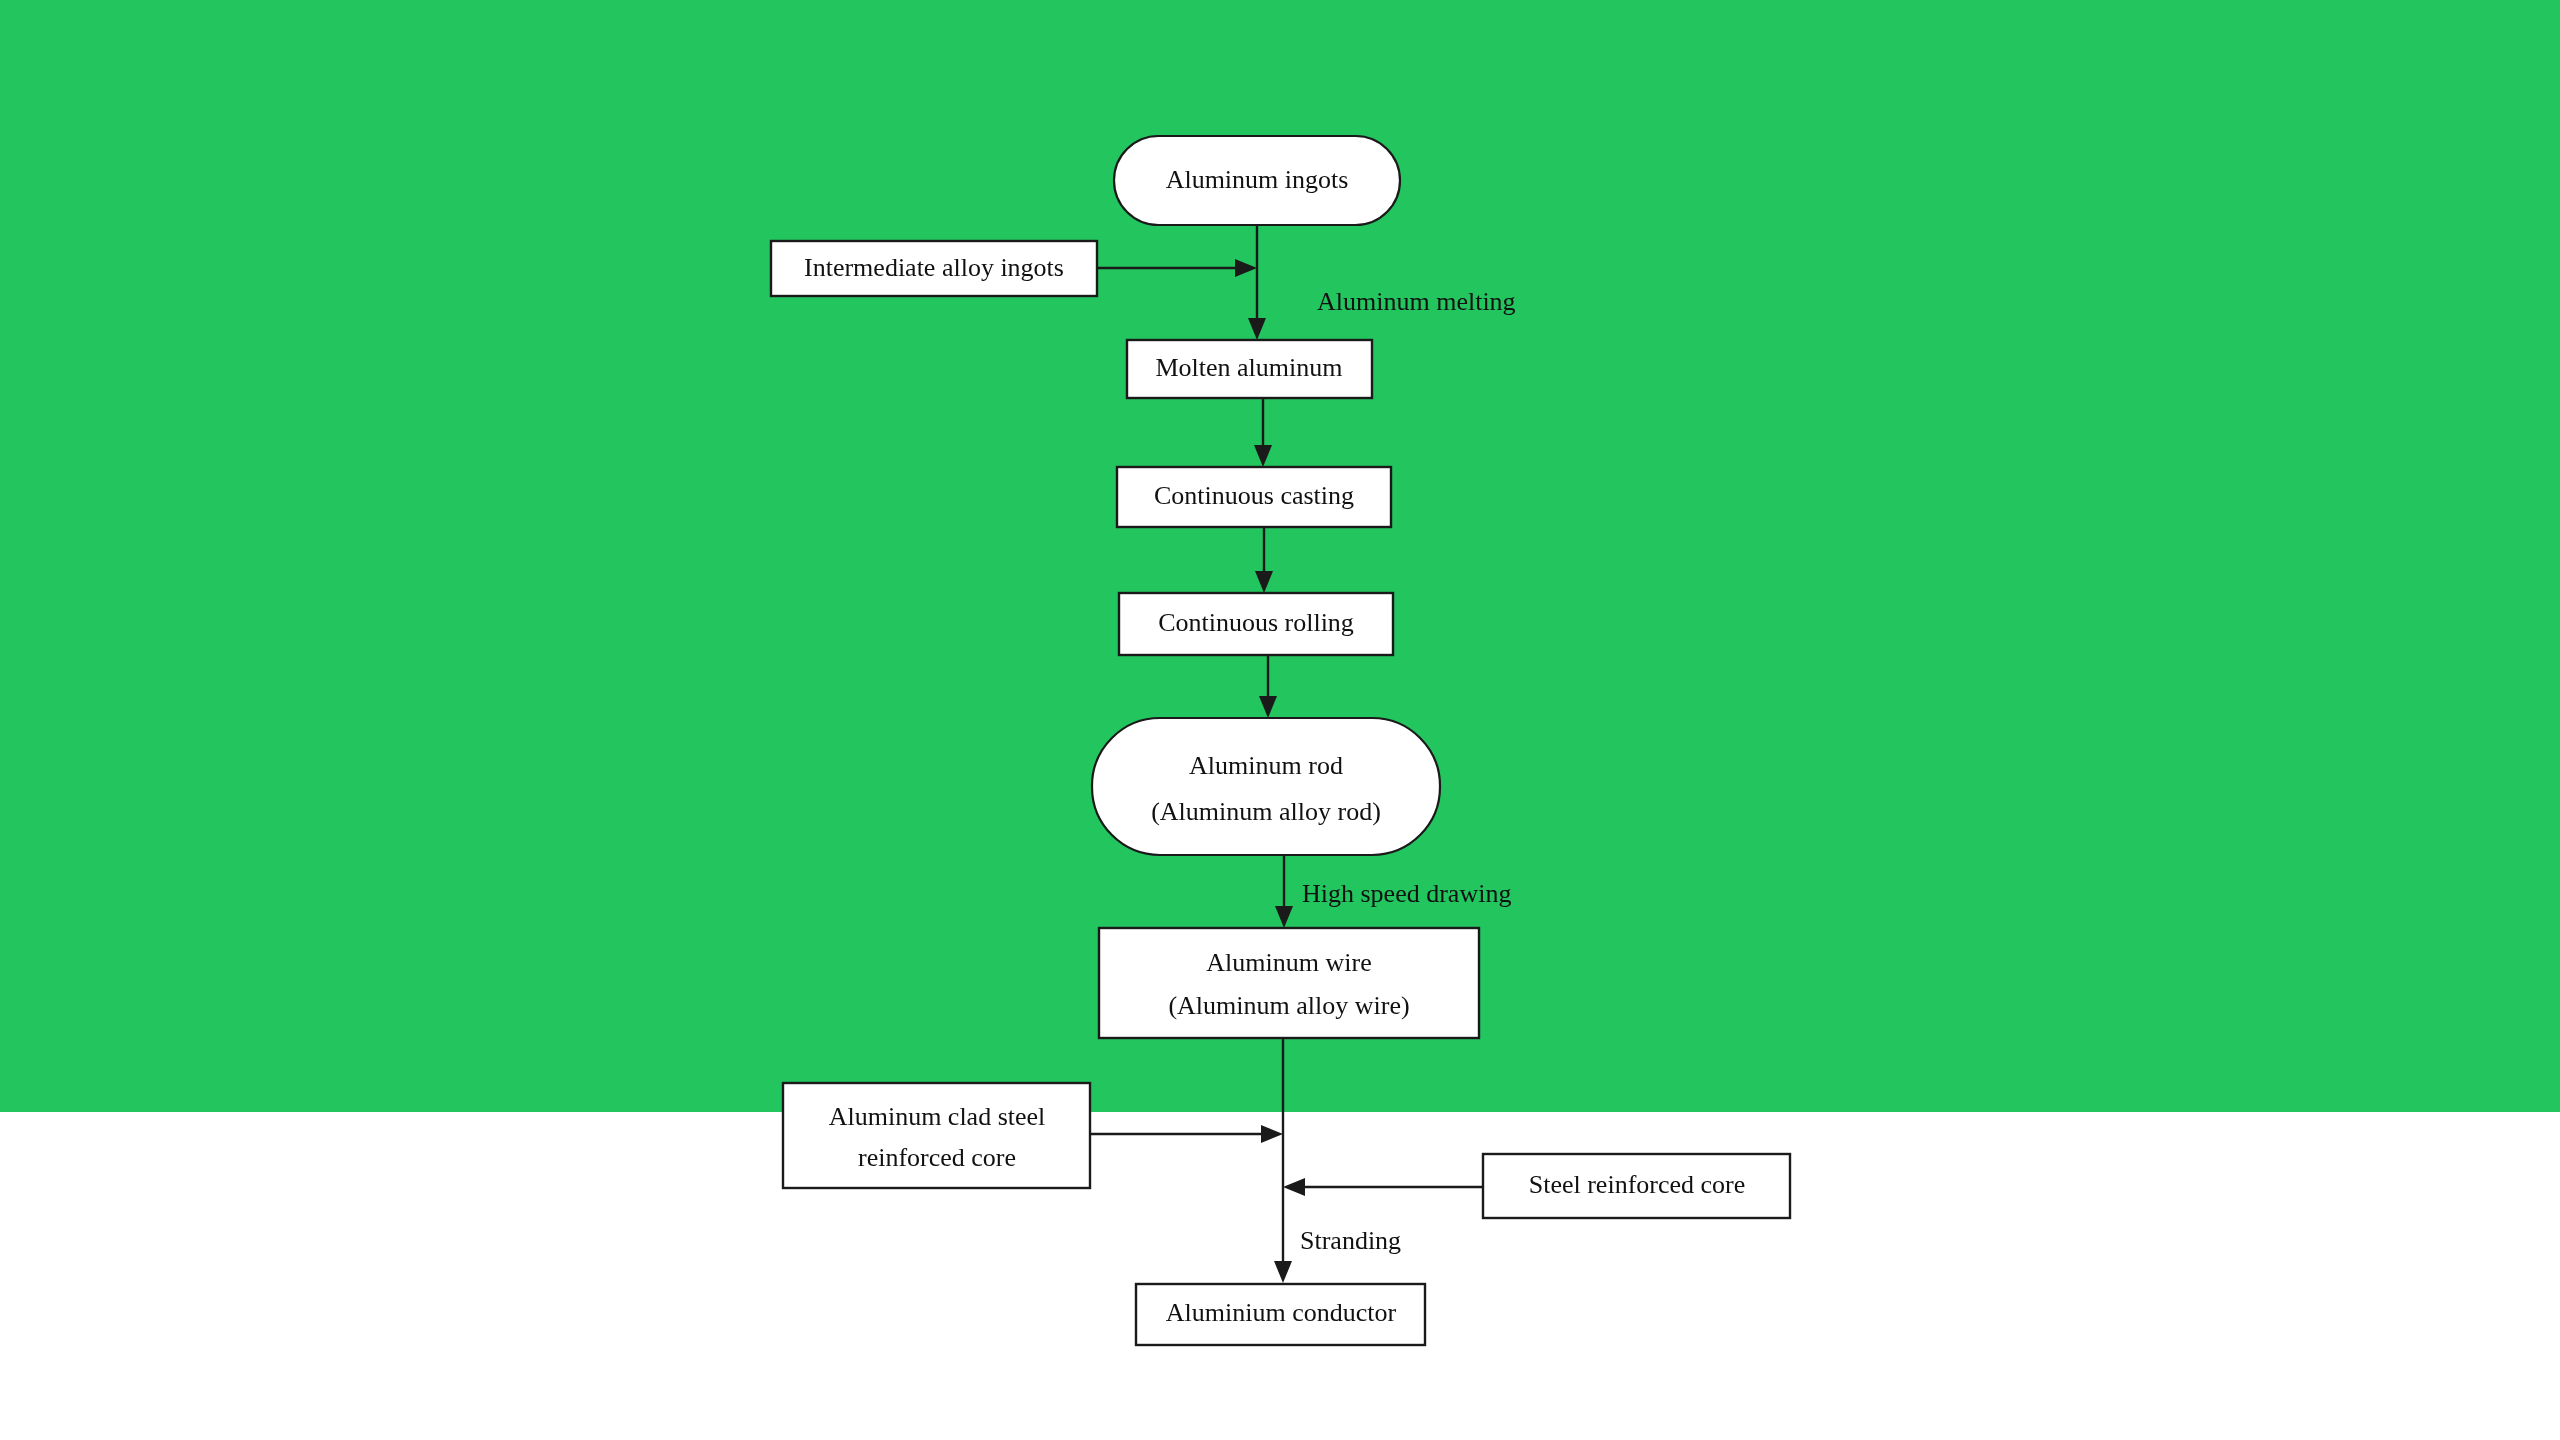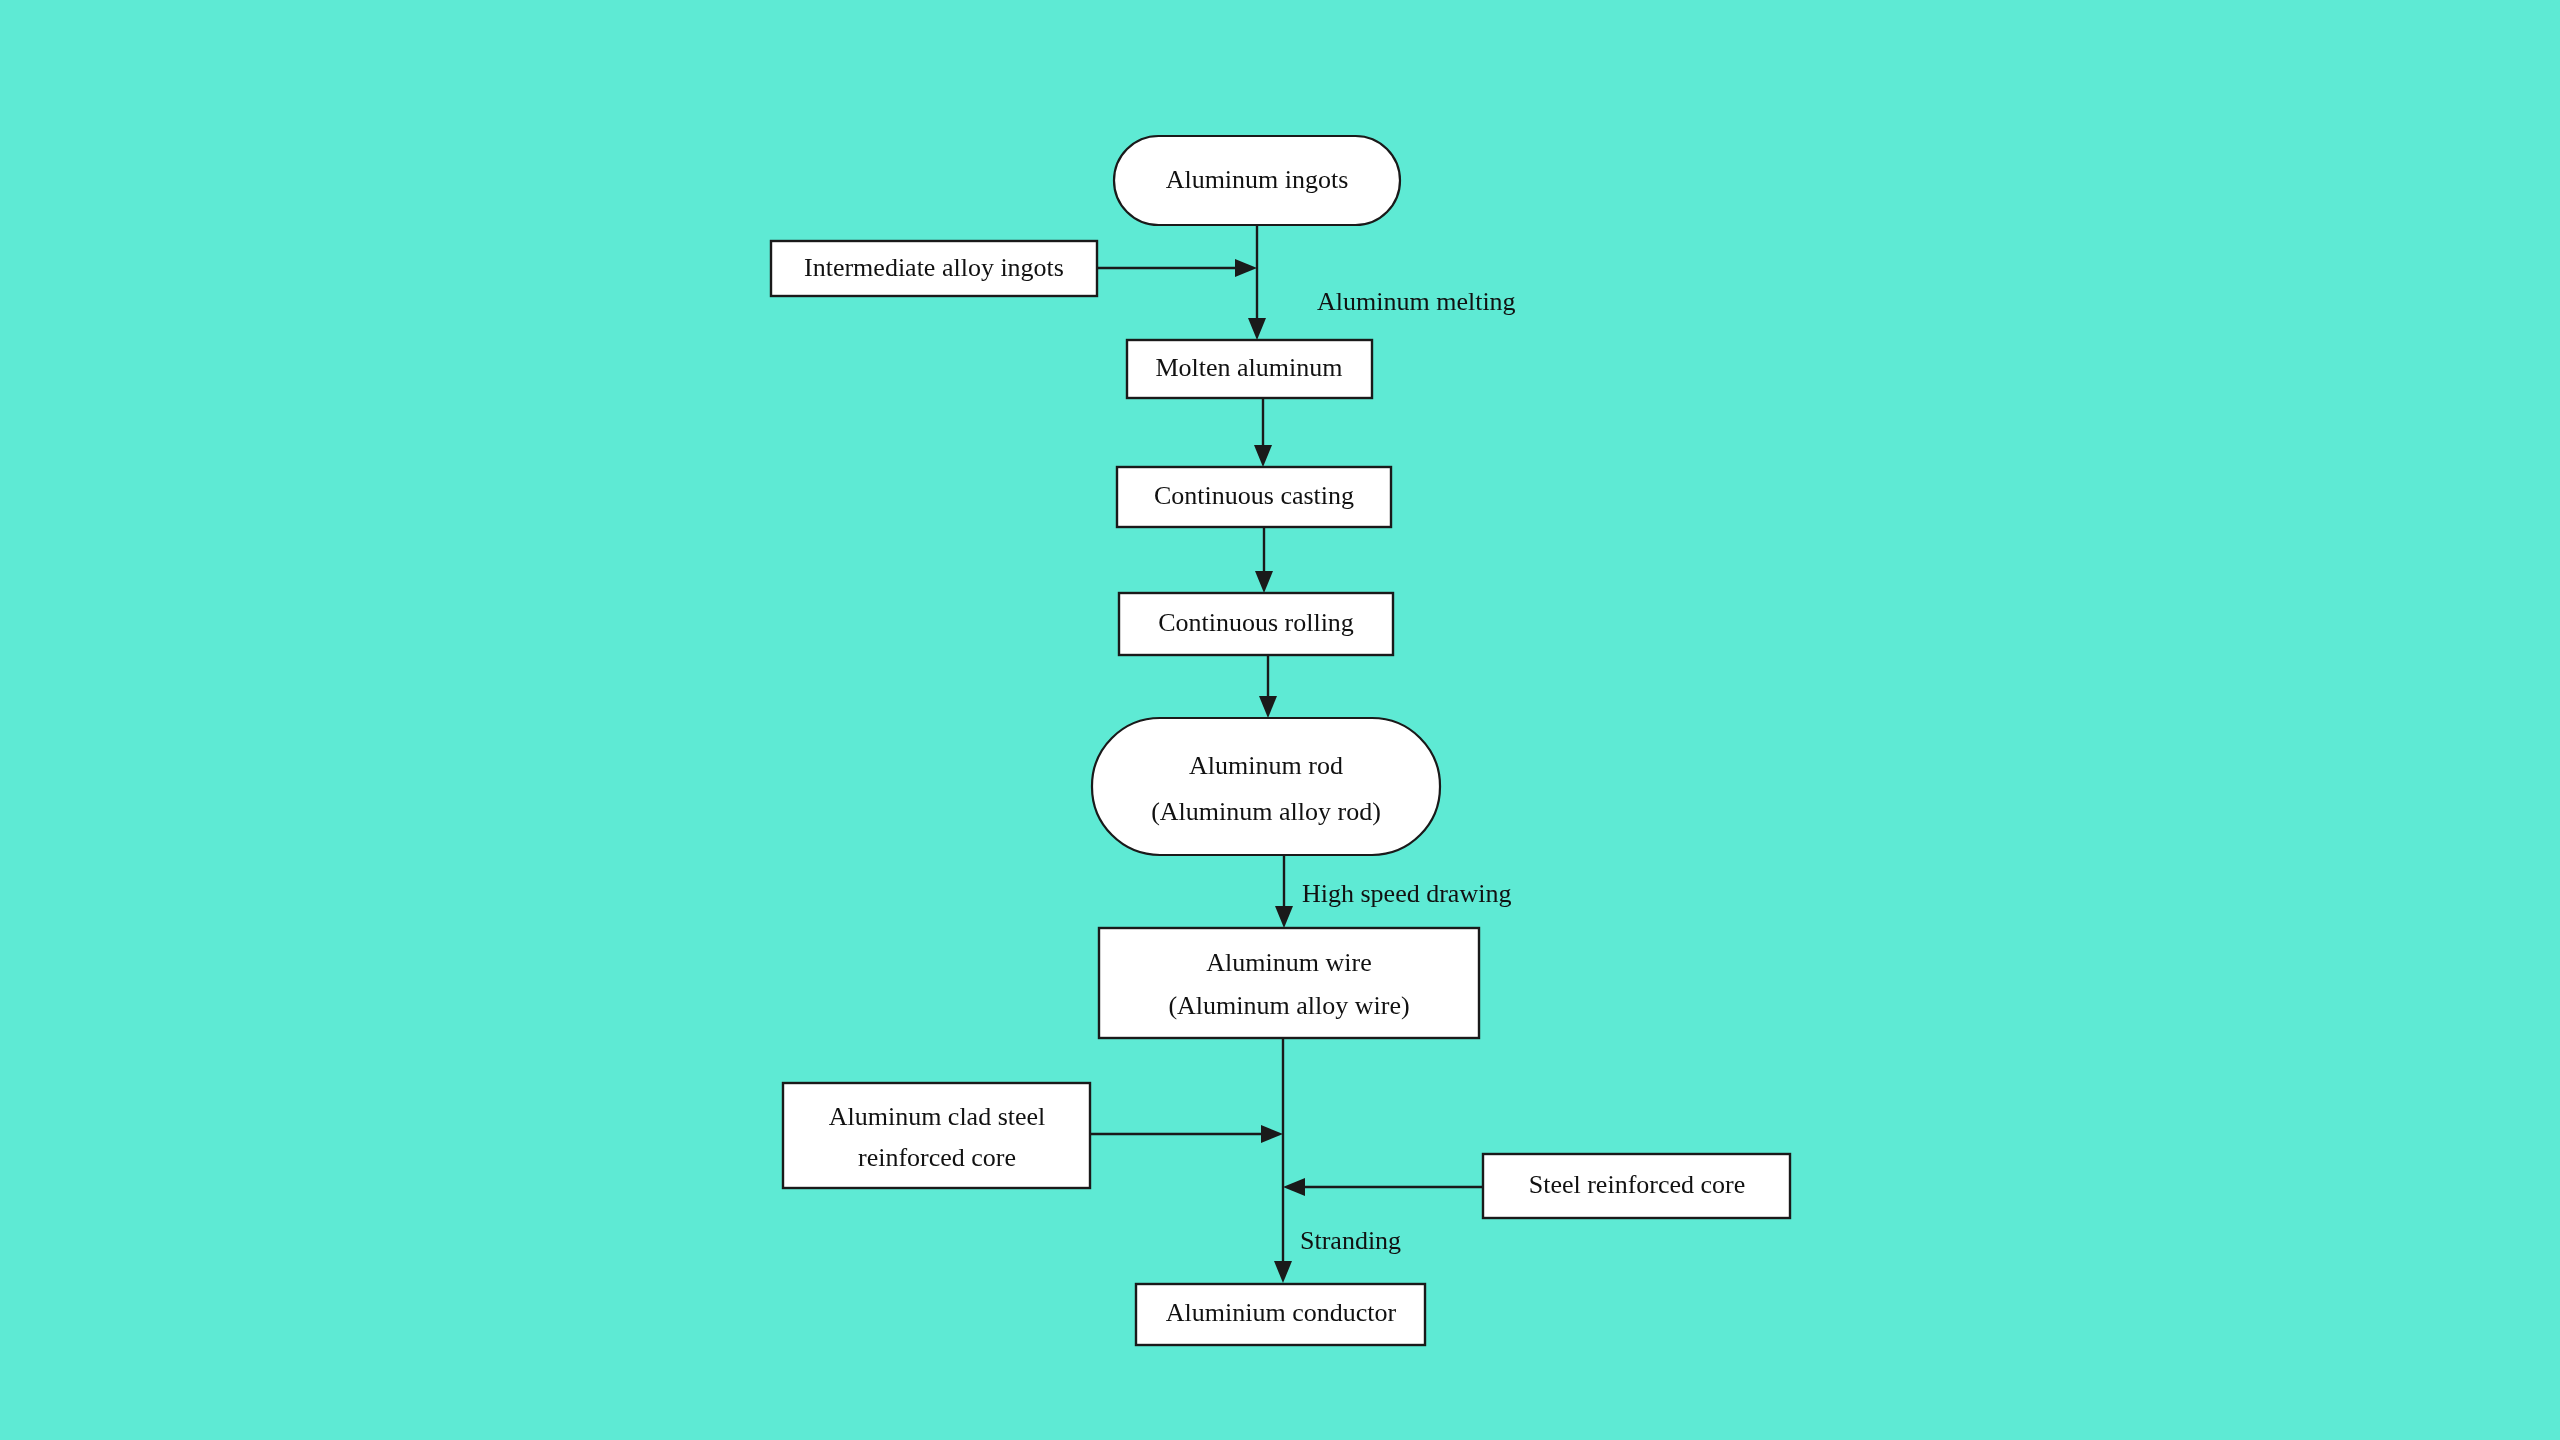--- a/index.html
+++ b/index.html
@@ -9,22 +9,22 @@
   }
   body {
     width: 2560px;
     height: 1440px;
     font-family: "Liberation Serif", "DejaVu Serif", serif;
     overflow: hidden;
   }
   #flowchart-root {
     position: relative;
     width: 2560px;
-    height: 1440px;
-    background: #5eead4;
+    height: 1112px;
+    background: #22c55e;
   }
   svg.diagram {
     display: block;
     width: 2560px;
     height: 1440px;
   }
   .node-shape {
     fill: #ffffff;
     stroke: #1a1a1a;
     stroke-width: 2.4;

